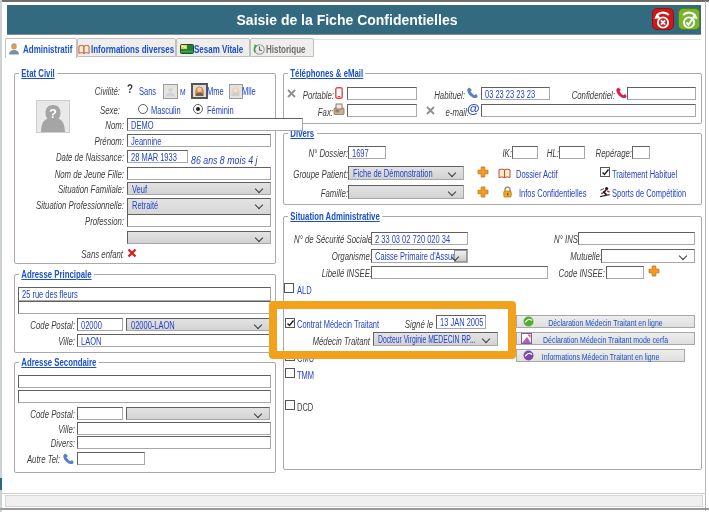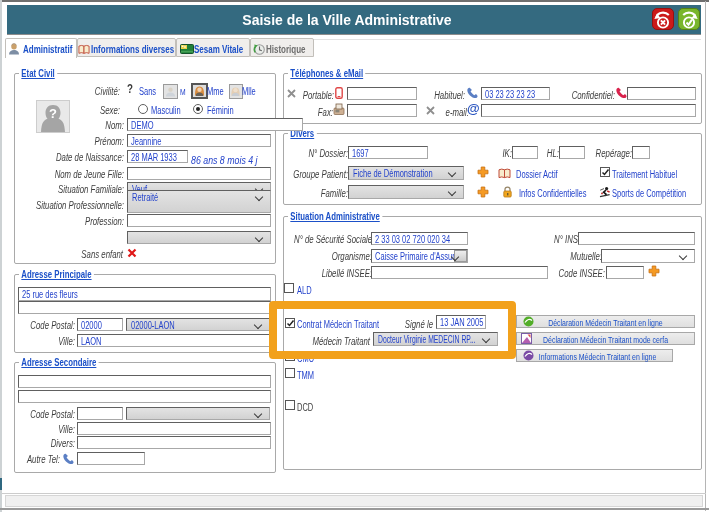--- a/index.html
+++ b/index.html
@@ -28,21 +28,21 @@
 <div class="a" style="left:0;top:0;width:709px;height:1.5px;background:#6f6f6f"></div>
 <div class="a" style="left:0;top:0;width:2px;height:512px;background:#cdd2d4"></div>
 <div class="a" style="left:0;top:478px;width:2px;height:12px;background:#2f6880"></div>
 <div class="a" style="left:705px;top:1px;width:1px;height:510px;background:#b5b5b5"></div>
 <div class="a" style="left:2px;top:493px;width:704px;height:1px;background:#cccccc"></div>
 <div class="a" style="left:5px;top:495px;width:698px;height:12px;background:#f0f0f0;border:1px solid #d6d6d6;box-sizing:border-box"></div>
 <div class="a" style="left:0;top:508px;width:709px;height:1.5px;background:#9a9a9a"></div>
 
 <div class="a" style="left:7px;top:5px;width:694px;height:29px;background:#346a80"></div>
 <div class="a" style="left:7px;top:34px;width:694px;height:1px;background:#8c8c8c"></div>
-<div class="a" style="left:0;top:13px;width:694px;text-align:center;font-size:14px;font-weight:bold;color:#fff;line-height:14px">Saisie de la Ville Administrative</div>
+<div class="a" style="left:0;top:13px;width:694px;text-align:center;font-size:14px;font-weight:bold;color:#fff;line-height:14px">Saisie de la Fiche Confidentielles</div>
 
 <svg class="a" style="left:652px;top:8px" width="22" height="22" viewBox="0 0 22 22">
 <rect x="0.5" y="0.5" width="21" height="21" rx="4.5" fill="#cb1a1a" stroke="#951111"></rect>
 <path d="M4.5 9 C6 4 13 3.2 16.8 7" fill="none" stroke="#fff" stroke-width="2.1"></path>
 <path d="M2.3 11 L8.4 10 L5 5.6 Z" fill="#fff"></path>
 <circle cx="11" cy="14.5" r="5.1" fill="none" stroke="#fff" stroke-width="1.9"></circle>
 <path d="M8.9 12.4 L13.1 16.6 M13.1 12.4 L8.9 16.6" stroke="#fff" stroke-width="2"></path>
 </svg>
 <svg class="a" style="left:678px;top:8px" width="22" height="22" viewBox="0 0 22 22">
 <rect x="0.5" y="0.5" width="21" height="21" rx="4.5" fill="#79b62c" stroke="#558215"></rect>
@@ -138,21 +138,21 @@
 <div class="lbl" style="left:0;top:136px;width:124px">Prénom:</div>
 <div class="inp" style="left:127px;top:134px;width:144px;height:13px"><s class="t">Jeannine</s></div>
 <div class="lbl" style="left:0;top:152px;width:124px">Date de Naissance:</div>
 <div class="inp" style="left:127px;top:150px;width:61px;height:13px"><s class="n">28 MAR 1933</s></div>
 <div class="tx bl" style="left:191px;top:155px;font-style:italic;transform:scaleX(.88)">86 ans 8 mois 4 j</div>
 <div class="lbl" style="left:0;top:169px;width:124px">Nom de Jeune Fille:</div>
 <div class="inp" style="left:127px;top:167px;width:144px;height:13px"></div>
 <div class="lbl" style="left:0;top:184px;width:124px">Situation Familiale:</div>
 <div class="cmb" style="left:127px;top:182px;width:144px;height:13px"><s class="t">Veuf</s></div>
 <div class="lbl" style="left:0;top:200px;width:124px">Situation Professionnelle:</div>
-<div class="cmb" style="left:127px;top:190px;width:144px;height:23px"><s class="t">Retraité</s></div>
+<div class="cmb" style="left:127px;top:198px;width:144px;height:23px"><s class="t">Retraité</s></div>
 <div class="lbl" style="left:0;top:216px;width:124px">Profession:</div>
 <div class="inp" style="left:127px;top:214px;width:144px;height:13px"></div>
 <div class="cmb" style="left:127px;top:231px;width:144px;height:13px"></div>
 <div class="lbl" style="left:0;top:249px;width:123px">Sans enfant</div>
 <svg class="a" style="left:127px;top:248px" width="10" height="10" viewBox="0 0 10 10">
     <path d="M1.5 1.5 L8.5 8.5 M8.5 1.5 L1.5 8.5" stroke="#e01818" stroke-width="2.2"></path>
   </svg>
 
 <div class="inp" style="left:18px;top:287px;width:253px;height:14px"><s class="t">25 rue des fleurs</s></div>
 <div class="inp" style="left:18px;top:301px;width:253px;height:13px"></div>
@@ -204,21 +204,21 @@
   </svg>
 <div class="inp" style="left:347px;top:104px;width:70px;height:13px"></div>
 <svg class="a" style="left:426px;top:106px" width="9" height="9" viewBox="0 0 9 9">
     <path d="M1 1 L8 8 M8 1 L1 8" stroke="#8f8f8f" stroke-width="1.8"></path>
   </svg>
 <div class="lbl" style="left:369px;top:107px;width:100px">e-mail:</div>
 <div class="tx" style="left:467px;top:103px;font-weight:bold;font-size:13px;color:#2a55c0;transform:none">@</div>
 <div class="inp" style="left:481px;top:104px;width:215px;height:13px"></div>
 
 <div class="lbl" style="left:248px;top:148px;width:100px">N° Dossier:</div>
-<div class="inp" style="left:348px;top:146px;width:80px;height:13px"><s class="n">1697</s></div>
+<div class="inp" style="left:348px;top:146px;width:38px;height:13px"><s class="n">1697</s></div>
 <div class="lbl" style="left:412px;top:148px;width:100px">IK:</div>
 <div class="inp" style="left:512px;top:146px;width:26px;height:13px"></div>
 <div class="lbl" style="left:459px;top:148px;width:100px">HL:</div>
 <div class="inp" style="left:559px;top:146px;width:26px;height:13px"></div>
 <div class="lbl" style="left:532px;top:148px;width:100px">Repérage:</div>
 <div class="inp" style="left:632px;top:146px;width:18px;height:13px"></div>
 <div class="lbl" style="left:248px;top:169px;width:100px">Groupe Patient:</div>
 <div class="cmb" style="left:348px;top:166px;width:116px;height:14px"><s class="t">Fiche de Démonstration</s></div>
 <svg class="a" style="left:477px;top:166px" width="12" height="12" viewBox="0 0 12 12">
     <path d="M4.2 1 h3.6 v3.2 H11 v3.6 H7.8 V11 H4.2 V7.8 H1 V4.2 h3.2 z" fill="#f59a23" stroke="#c87010" stroke-width="0.8"></path>
@@ -287,21 +287,21 @@
 <svg class="a" style="left:523px;top:316px" width="11" height="11" viewBox="0 0 11 11">
     <circle cx="5.5" cy="5.5" r="5" fill="#52ad28"></circle>
     <path d="M2 6.5 Q5.5 1.5 9 4.5" stroke="#fff" stroke-width="1.3" fill="none"></path>
   </svg>
 <div class="btn3" style="left:516px;top:332px;width:179px;height:13px"><s class="t">Déclaration Médecin Traitant mode cerfa</s></div>
 <svg class="a" style="left:521px;top:333px" width="11" height="11" viewBox="0 0 11 11">
     <rect x="0.5" y="0.5" width="10" height="10" fill="#fff" stroke="#7a5ea8"></rect>
     <path d="M1 10 L6 4 L10 10 Z" fill="#b45fb0"></path>
     <path d="M6.5 1.5 L9.5 1.5 L9.5 5 Z" fill="#e05050"></path>
   </svg>
-<div class="btn3" style="left:516px;top:349px;width:157px;height:13px"><s class="t">Informations Médecin Traitant en ligne</s></div>
+<div class="btn3" style="left:516px;top:349px;width:169px;height:13px"><s class="t">Informations Médecin Traitant en ligne</s></div>
 <svg class="a" style="left:523px;top:350px" width="11" height="11" viewBox="0 0 11 11">
     <circle cx="5.5" cy="5.5" r="5" fill="#7a4ba5"></circle>
     <path d="M2 6.5 Q5.5 1.5 9 4.5" stroke="#fff" stroke-width="1.3" fill="none"></path>
   </svg>
 
 <div class="cb" style="left:285px;top:351px"></div>
 <div class="tx bl" style="left:297px;top:353px">CMU</div>
 <div class="cb" style="left:285px;top:368px"></div>
 <div class="tx bl" style="left:297px;top:370px">TMM</div>
 <div class="cb" style="left:285px;top:400px"></div>

